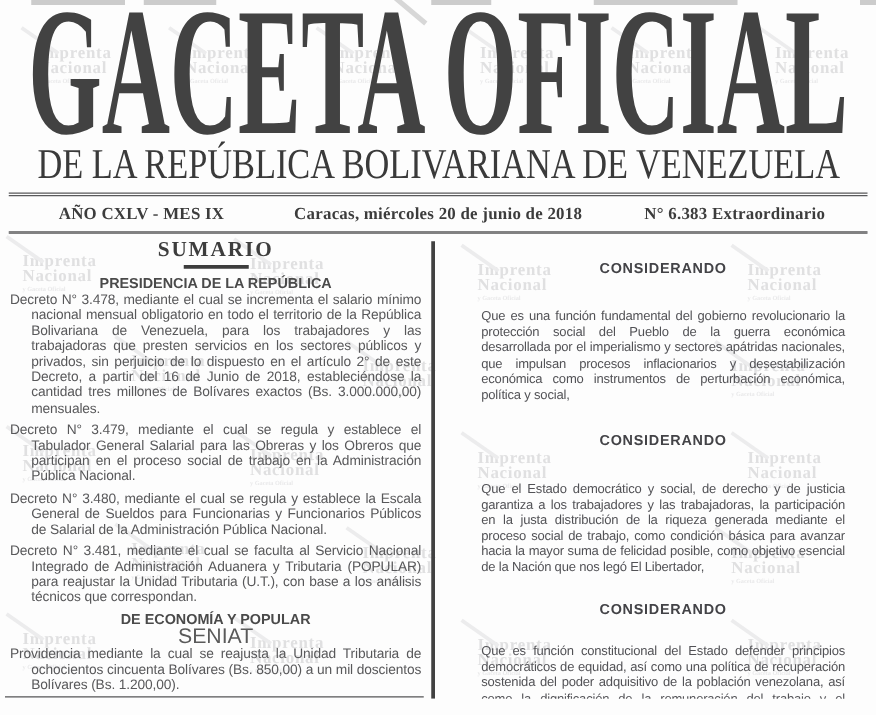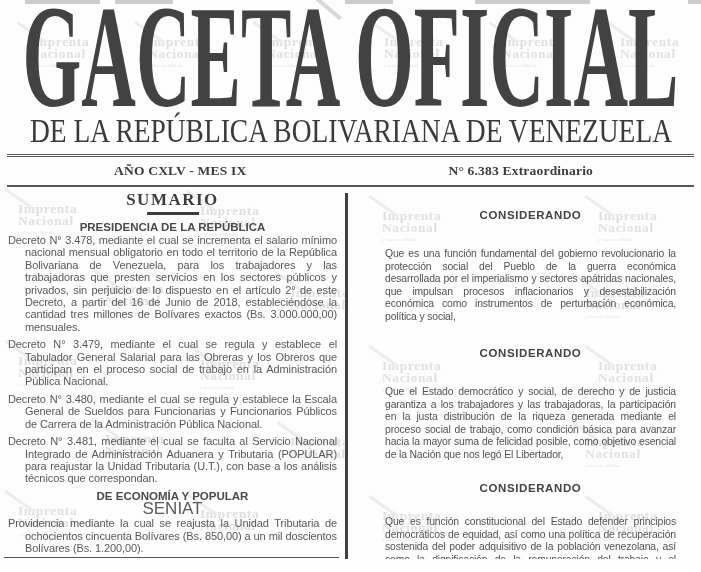--- a/index.html
+++ b/index.html
@@ -272,35 +272,36 @@
   <header class="masthead">
     <svg class="mast-title" width="671" height="107" viewBox="0 0 671 107">
       <text x="335.5" y="101" text-anchor="middle" textLength="656" lengthAdjust="spacingAndGlyphs">GACETA OFICIAL</text>
     </svg>
     <svg class="mast-sub" width="650" height="34" viewBox="0 0 650 34">
       <text x="325" y="28" text-anchor="middle" textLength="642" lengthAdjust="spacingAndGlyphs">DE LA REPÚBLICA BOLIVARIANA DE VENEZUELA</text>
     </svg>
     <div class="dbl-rule rule-a"></div>
     <div class="issue-row">
       <span class="l">AÑO CXLV - MES IX</span>
+      <span class="c">Caracas, miércoles 20 de junio de 2018</span>
       <span class="r">N° 6.383 Extraordinario</span>
     </div>
     <div class="dbl-rule rule-b"></div>
   </header>
 
   <main class="columns">
 
     <section class="col-left">
       <h2 class="summary-title">SUMARIO</h2>
       <div class="summary-underline"></div>
 
       <h3>PRESIDENCIA DE LA REPÚBLICA</h3>
       <p class="entry">Decreto N° 3.478, mediante el cual se incrementa el salario mínimo nacional mensual obligatorio en todo el territorio de la República Bolivariana de Venezuela, para los trabajadores y las trabajadoras que presten servicios en los sectores públicos y privados, sin perjuicio de lo dispuesto en el artículo 2° de este Decreto, a partir del 16 de Junio de 2018, estableciéndose la cantidad tres millones de Bolívares exactos (Bs. 3.000.000,00) mensuales.</p>
       <p class="entry">Decreto N° 3.479, mediante el cual se regula y establece el Tabulador General Salarial para las Obreras y los Obreros que participan en el proceso social de trabajo en la Administración Pública Nacional.</p>
-      <p class="entry">Decreto N° 3.480, mediante el cual se regula y establece la Escala General de Sueldos para Funcionarias y Funcionarios Públicos de Carrera de la Administración Pública Nacional.</p>
+      <p class="entry">Decreto N° 3.480, mediante el cual se regula y establece la Escala General de Sueldos para Funcionarias y Funcionarios Públicos de Salarial de la Administración Pública Nacional.</p>
       <p class="entry">Decreto N° 3.481, mediante el cual se faculta al Servicio Nacional Integrado de Administración Aduanera y Tributaria (POPULAR) para reajustar la Unidad Tributaria (U.T.), con base a los análisis técnicos que correspondan.</p>
 
       <h3 class="ministry">
         <span style="display:block">DE ECONOMÍA Y POPULAR</span>
       </h3>
       <div class="seniat">SENIAT</div>
       <p class="entry">Providencia mediante la cual se reajusta la Unidad Tributaria de ochocientos cincuenta Bolívares (Bs. 850,00) a un mil doscientos Bolívares (Bs. 1.200,00).</p>
 
       <div class="left-bottom-rule"></div>
     </section>

